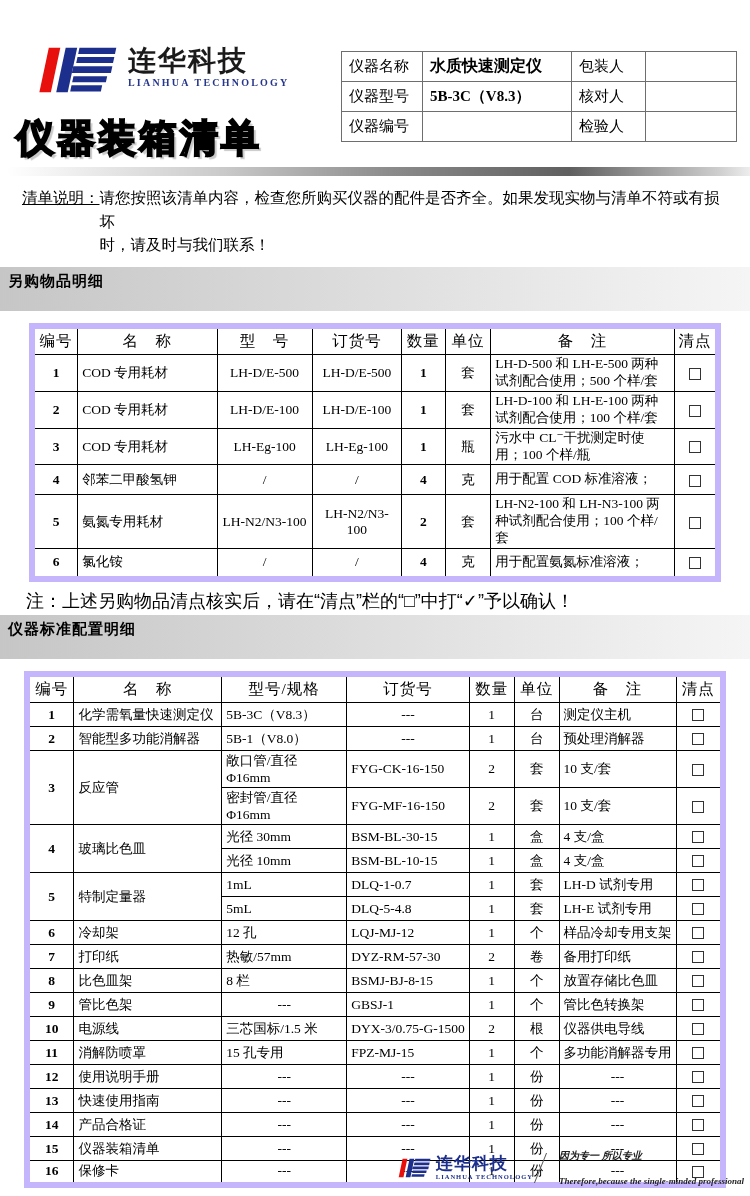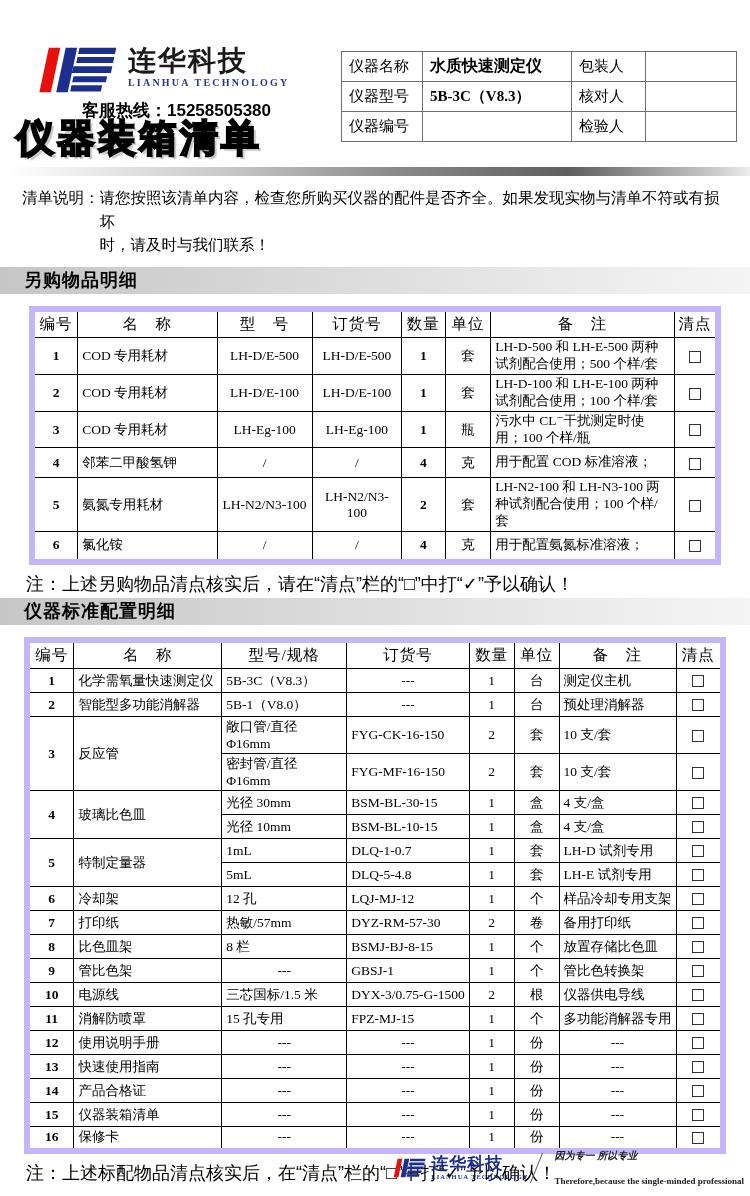--- a/index.html
+++ b/index.html
@@ -24,26 +24,26 @@
   .info-table td { border:1px solid #6e6e6e; height:30px; padding:0 7px; }
   .info-table td.v { font-weight:bold; font-family:"Liberation Serif","DejaVu Serif",serif; }
   .info-table td.v0 { font-weight:bold; font-size:16px; }
 
   .divider { position:absolute; top:167px; left:0; width:750px; height:9px;
              background:linear-gradient(to right,#ffffff 1%,#c9c9c9 30%,#8b8b8b 52%,#5f5f5f 76%,#cfcfcf 96%,#ededed 100%); }
 
   
   .content { position:absolute; top:183px; left:0; width:750px; }
   .notice { display:flex; padding:3px 22px 0 22px; font-size:15.5px; line-height:1.52; }
-  .notice-label { white-space:nowrap; }
+  .notice-label { white-space:nowrap;text-decoration:underline; }
   .notice-body { }
 
   
-  .section-bar { margin-top:10px; height:27px; line-height:27px; padding-left:24px;
-                 font-size:18px; font-weight:bold; letter-spacing:1px;
+  .section-bar { margin-top:10px; height:44px; line-height:27px; padding-left:8px;
+                 font-size:15px; font-weight:bold; letter-spacing:1px;
                  background:linear-gradient(to right,#c6c6c6,#ececec 80%,#f5f5f5); }
 
   
   table.list { border-collapse:collapse; margin:12px auto 0 auto; border:6px solid #c4b5fd;
                font-family:"Liberation Serif","DejaVu Serif",serif; }
   table.list th { border:1px solid #000; font-weight:normal; font-size:15.5px; height:29px;
                   padding:0 2px; letter-spacing:1px; }
   table.list td { border:1px solid #000; font-size:13.5px; padding:1px 4px; }
   #table1 { width:692px; }
   #table1 td { height:30px; }
@@ -68,21 +68,21 @@
 
   
   .footer { position:absolute; right:6px; bottom:10px; display:flex; align-items:center; }
   .f-mark { width:38px; height:24px; margin-right:4px; }
   .f-brand-cn { font-size:17px; font-weight:bold; color:#1d2f8c; letter-spacing:1px; line-height:1; }
   .f-brand-en { font-size:6.5px; font-weight:bold; color:#1d2f8c; letter-spacing:1px;
                 font-family:"Liberation Serif","DejaVu Serif",serif; margin-top:1px; }
   .f-slash { width:14px; height:30px; margin:0 5px 0 7px; border-left:1.5px solid #555;
              transform:skewX(-22deg); }
   .f-slogan-cn { font-size:10px; font-weight:bold; font-style:italic; color:#222; }
-  .f-slogan-en { font-size:9px; font-weight:bold; color:#222;
+  .f-slogan-en { font-size:9px; font-weight:bold; font-style:italic; color:#222;
                  font-family:"Liberation Serif","DejaVu Serif",serif; margin-top:13px; }
 </style>
 </head>
 <body>
 
 <div class="page">
 
   <div class="logo-row">
     <svg class="logo-mark" viewBox="0 0 120 66">
       <g transform="skewX(-12) translate(12,0)">
@@ -94,23 +94,20 @@
         <rect x="56" y="41" width="44" height="8" fill="#1d2f8c"></rect>
         <rect x="56" y="53" width="40" height="8" fill="#1d2f8c"></rect>
       </g>
     </svg>
     <div class="brand-col">
       <div class="brand-cn">连华科技</div>
       <div class="brand-en">LIANHUA TECHNOLOGY</div>
     </div>
   </div>
 
-  <div class="hotline">
-    <span>客服热线：</span><span>15258505380</span>
-  </div>
 
   <div class="page-title">仪器装箱清单</div>
 
   <table class="info-table">
     <colgroup>
         <col style="width:81px">
         <col style="width:149px">
         <col style="width:74px">
         <col style="width:91px">
       </colgroup>

